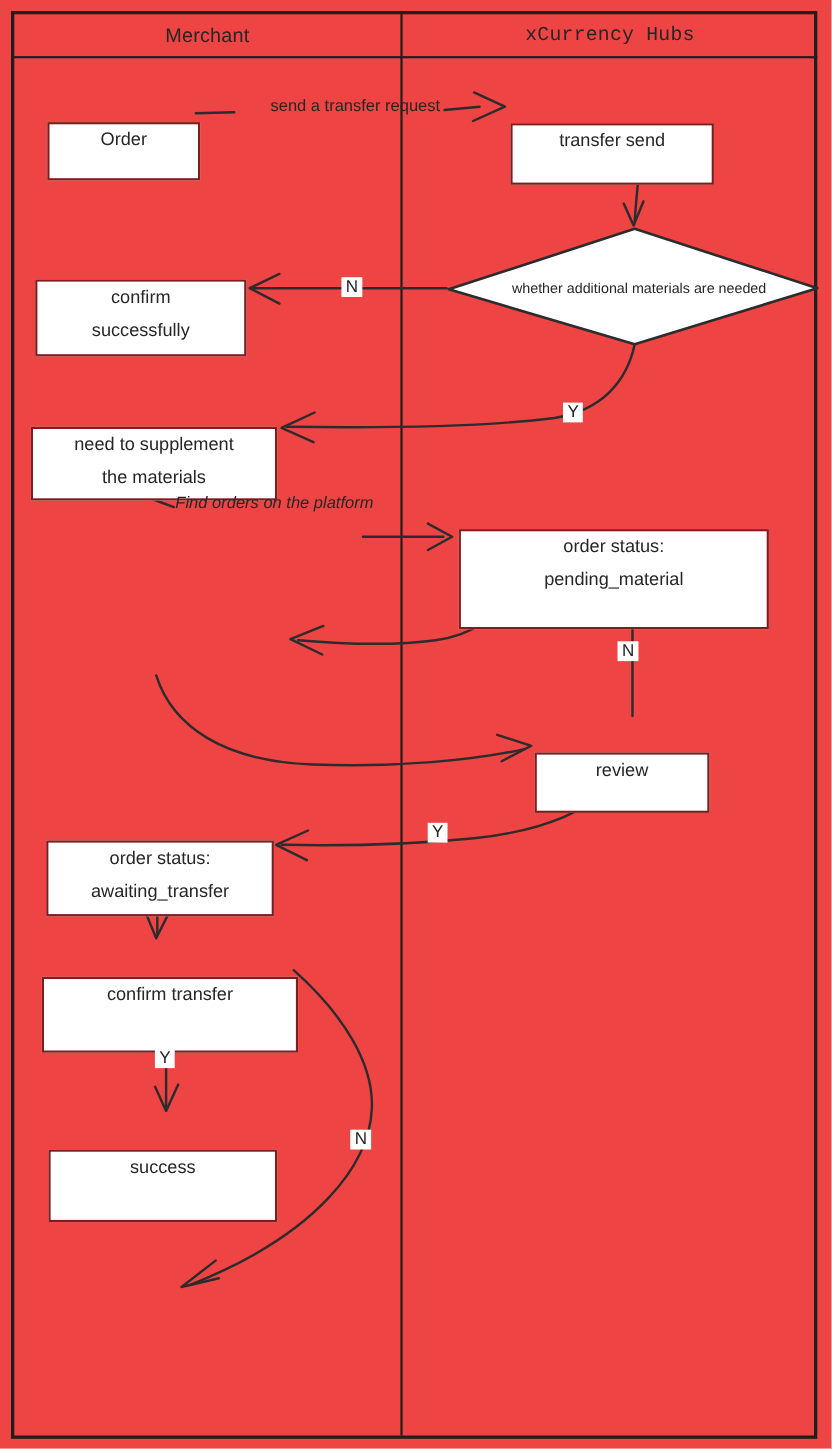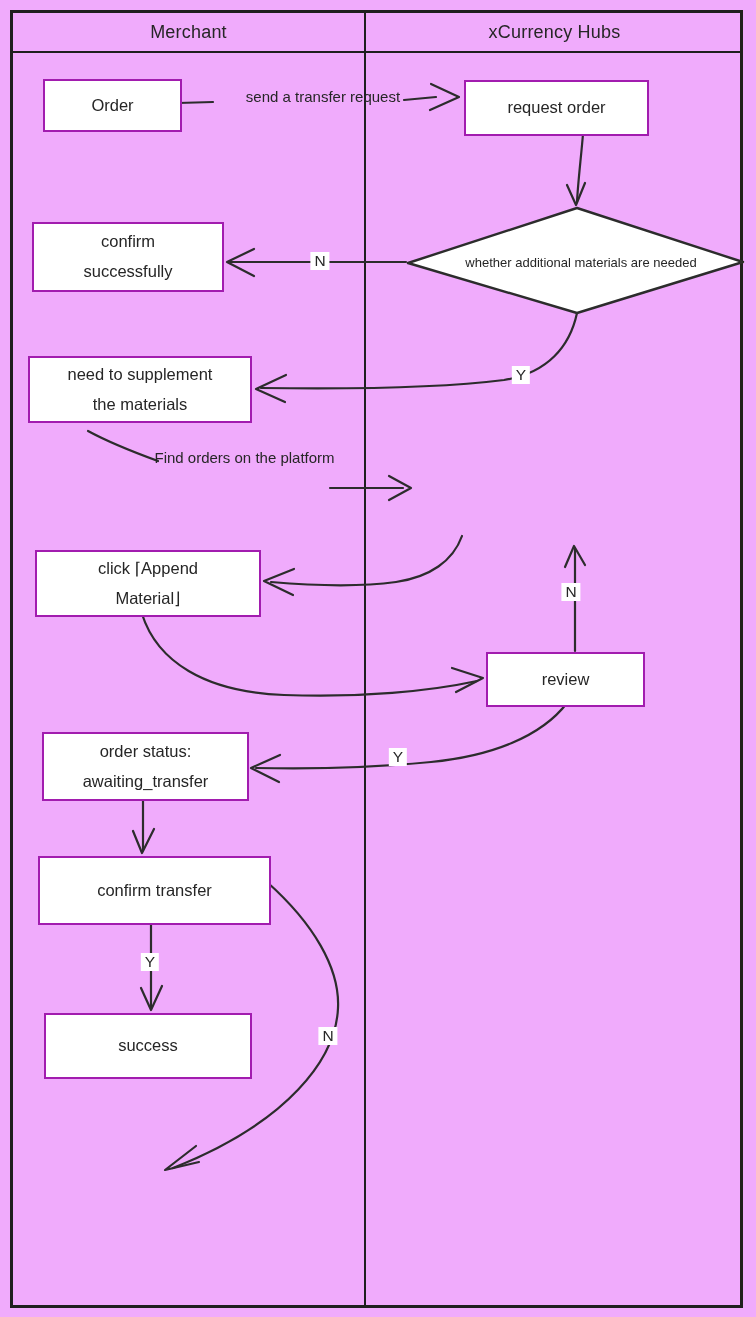--- a/index.html
+++ b/index.html
@@ -1,48 +1,48 @@
 <!DOCTYPE html>
 <html><head>
 <meta charset="utf-8">
 <style>
   html,body{margin:0;padding:0;background:#fff;}
   .canvas{
-    position:relative;width:756px;height:1317px;background:#f0abfc;overflow:hidden;
+    position:relative;width:756px;height:1317px;background:#ef4444;overflow:hidden;
     font-family:"Liberation Sans","DejaVu Sans",sans-serif;color:#262626;
   }
   .frame{position:absolute;left:10px;top:10px;width:727px;height:1292px;border:3px solid #1f1f1f;z-index:1;}
   .lane-divider{position:absolute;left:364px;top:10px;width:2px;height:1295px;background:#1f1f1f;z-index:1;}
   .header-sep{position:absolute;left:10px;top:51px;width:733px;height:2px;background:#1f1f1f;z-index:1;}
   .lane-header{
     position:absolute;top:13px;height:38px;display:flex;align-items:center;justify-content:center;
     font-size:18px;letter-spacing:.2px;z-index:4;
   }
   .lane-header.left{left:13px;width:351px;}
-  .lane-header.right{left:366px;width:377px;}
+  .lane-header.right{left:366px;width:377px;font-family:Liberation Mono, monospace;}
   svg.connectors{position:absolute;left:0;top:0;z-index:2;pointer-events:none;}
   svg.connectors path{stroke:#2c2c2c;stroke-width:2.2;fill:none;stroke-linecap:round;stroke-linejoin:round;}
   svg.connectors polygon{fill:#ffffff;stroke:#2c2c2c;stroke-width:2.4;stroke-linejoin:round;}
   .node{
-    position:absolute;background:#fff;border:2px solid #a21caf;z-index:3;
-    display:flex;align-items:center;justify-content:center;text-align:center;
-    font-size:16.5px;line-height:1.8;
+    position:absolute;background:#fff;border:2px solid #7f1d1d;z-index:3;
+    display:flex;justify-content:center;text-align:center;
+    font-size:16.5px;line-height:1.8;margin-top:32px;
   }
   .node .node-text{display:inline-block;}
   .w120{max-width:120px;} .w150{max-width:155px;} .w170{max-width:170px;} .w190{max-width:190px;}
   .edge-label{
     position:absolute;z-index:4;font-size:15px;white-space:nowrap;
     transform:translate(-50%,-50%);
   }
   .yn{background:#fff;padding:0 4px;font-size:15.5px;}
   .diamond-text{
     position:absolute;z-index:4;left:581px;top:262px;transform:translate(-50%,-50%);
     width:330px;text-align:center;font-size:13px;white-space:nowrap;
   }
-  .multiline{white-space:normal;transform:translate(-50%,0);text-align:left;line-height:1.65;}
+  .multiline{white-space:normal;transform:translate(-50%,0);text-align:right;line-height:1.65;font-style:italic;}
 </style>
 </head>
 <body>
 
 <div class="canvas">
 
   <div class="frame"></div>
   <div class="lane-divider"></div>
   <div class="header-sep"></div>
 
@@ -89,30 +89,30 @@
     <path d="M 141 988 L 151 1010 L 162 986"></path>
 
     <path d="M 267 882 C 313 923 340 968 338 1008 C 336 1058 289 1122 173 1168"></path>
     <path d="M 196 1146 L 165 1170 L 199 1162"></path>
   </svg>
 
   <div class="node" style="left:43px;top:79px;width:135px;height:49px">
     <span class="node-text">Order</span>
   </div>
   <div class="node" style="left:464px;top:80px;width:181px;height:52px">
-    <span class="node-text">request order</span>
+    <span class="node-text">transfer send</span>
   </div>
   <div class="node" style="left:32px;top:222px;width:188px;height:66px">
     <span class="node-text w120">confirm successfully</span>
   </div>
   <div class="node" style="left:28px;top:356px;width:220px;height:63px">
     <span class="node-text w170">need to supplement the materials</span>
   </div>
-  <div class="node" style="left:35px;top:550px;width:222px;height:63px">
-    <span class="node-text w150">click ⌈Append Material⌋</span>
+  <div class="node" style="left:417px;top:449px;width:278px;height:87px">
+    <span class="node-text w190">order status: pending_material</span>
   </div>
   <div class="node" style="left:486px;top:652px;width:155px;height:51px">
     <span class="node-text">review</span>
   </div>
   <div class="node" style="left:42px;top:732px;width:203px;height:65px">
     <span class="node-text w190">order status: awaiting_transfer</span>
   </div>
   <div class="node" style="left:38px;top:856px;width:229px;height:65px">
     <span class="node-text">confirm transfer</span>
   </div>

